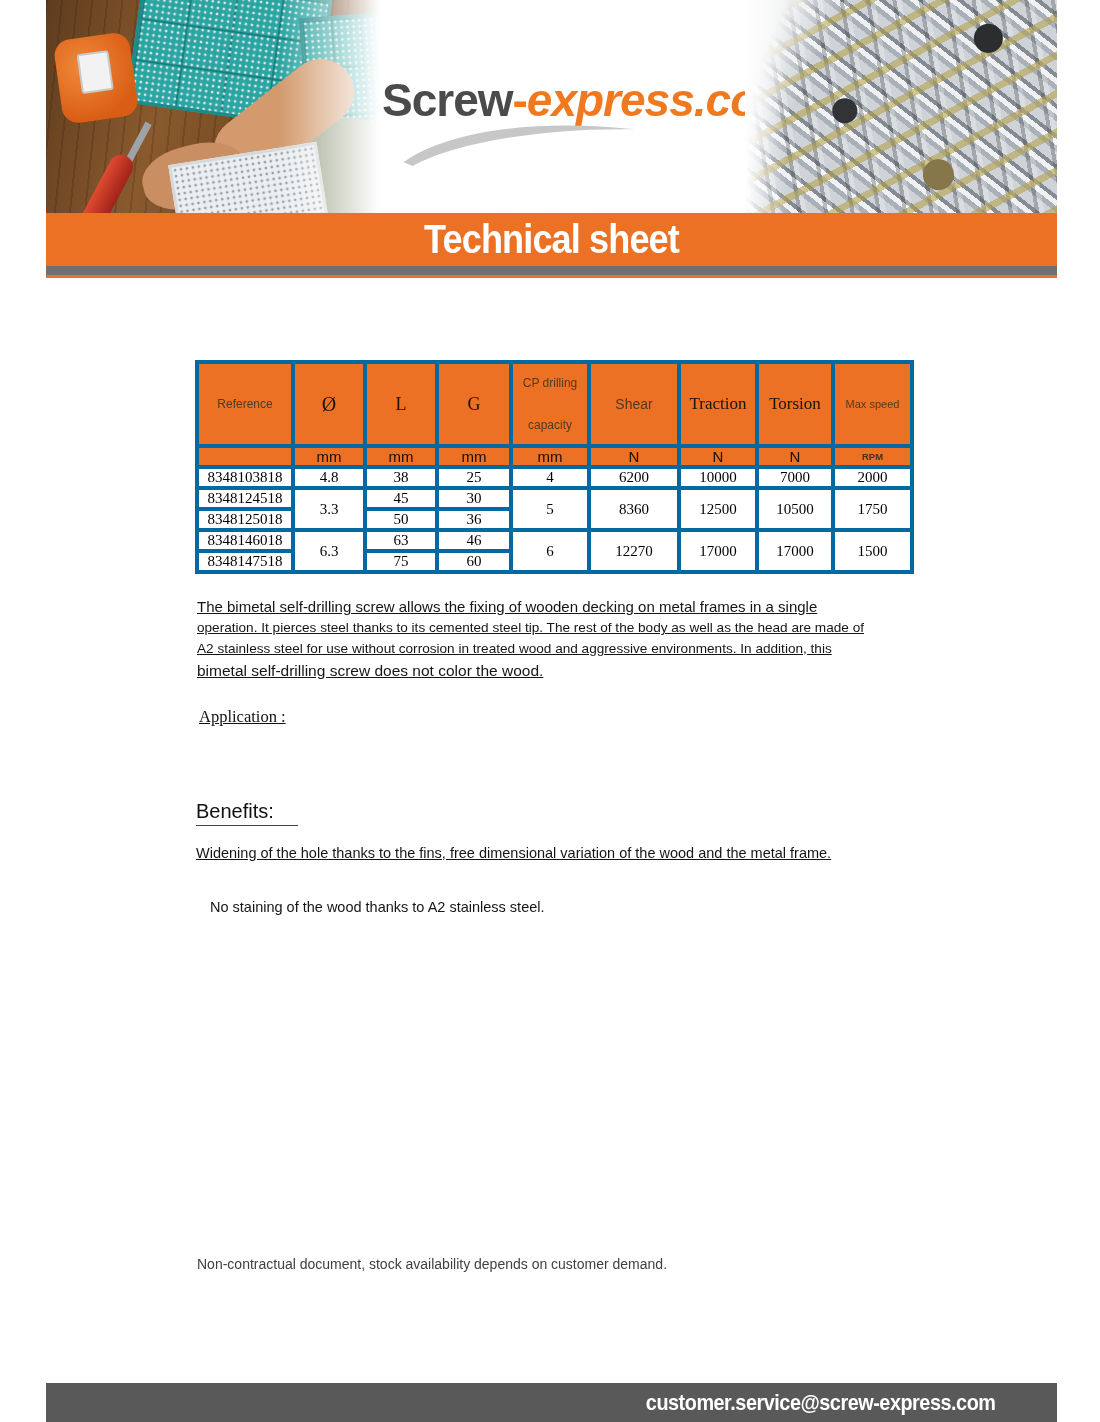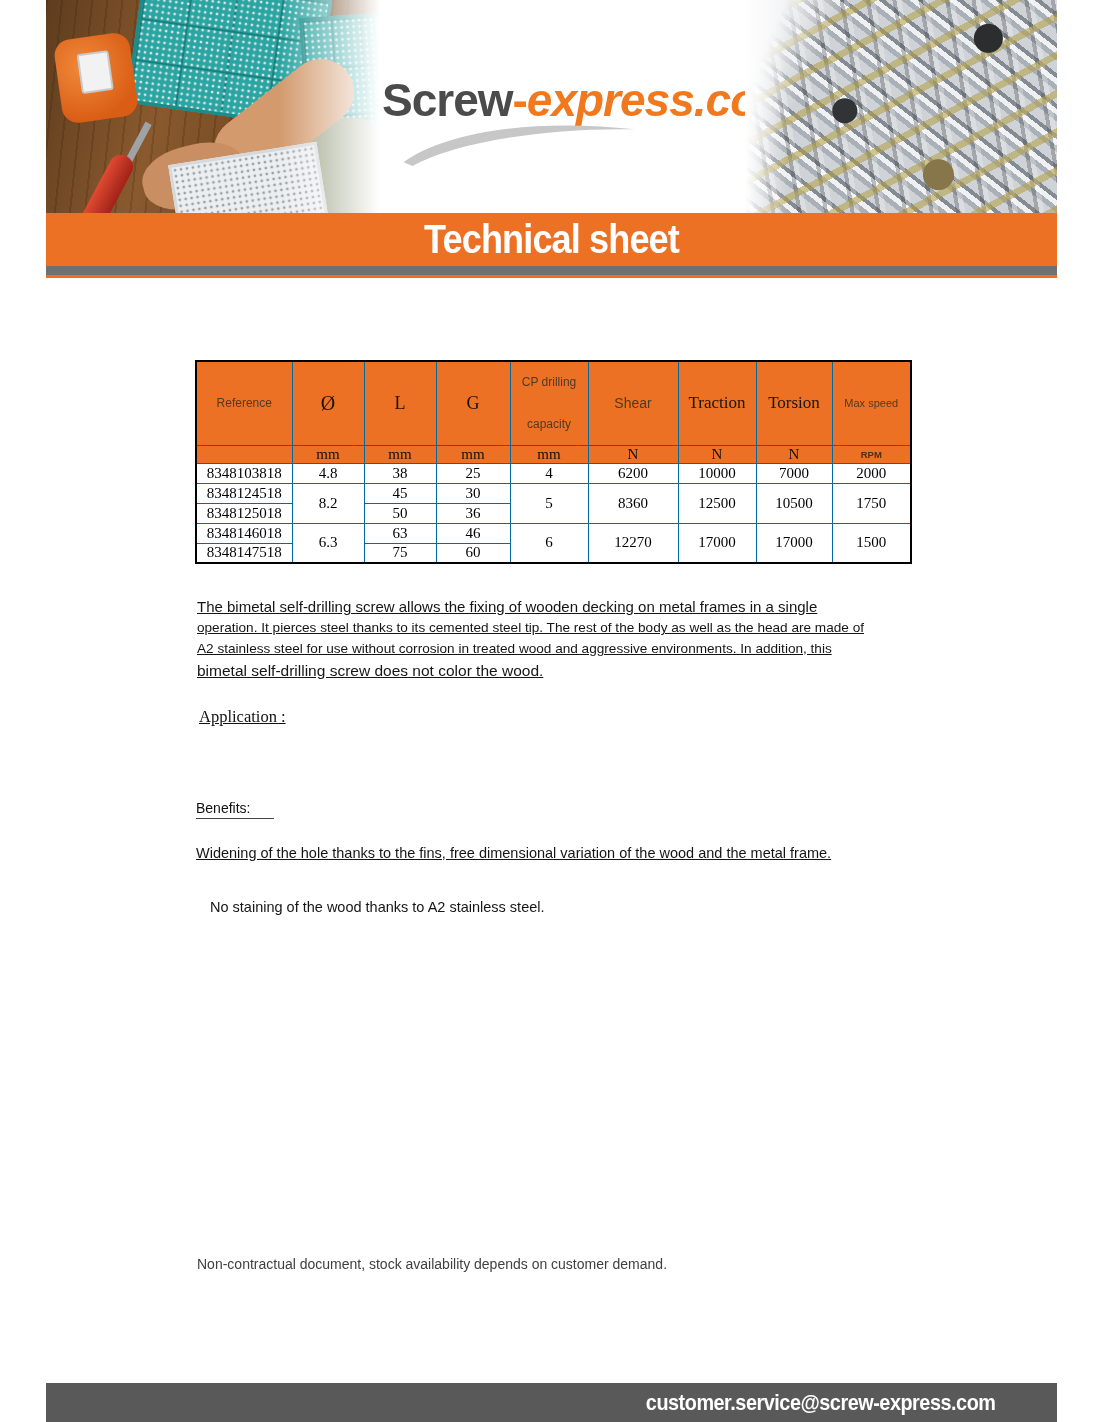--- a/index.html
+++ b/index.html
@@ -82,51 +82,51 @@
 
   .banner { position:absolute; left:46px; top:213px; width:1011px; height:65px;
     background:#ED7124; text-align:center; }
   .banner h1 { color:#ffffff; font-size:41px; font-weight:800; letter-spacing:-1px;
     line-height:52px; transform:scaleX(.88); transform-origin:center; }
   .divider { position:absolute; left:46px; top:266px; width:1011px; height:9px; background:#707070; }
 
   
   table.spec { position:absolute; left:195px; top:360px; border-collapse:collapse;
     border:2px solid #000; table-layout:fixed; }
-  table.spec td, table.spec th { border:1px solid #0369a1; text-align:center; vertical-align:middle;
+  table.spec td, table.spec th { border:4px solid #0369a1; text-align:center; vertical-align:middle;
     overflow:hidden; padding:0; }
   table.spec thead th { background:#ED7124; height:84px; font-weight:normal; }
   table.spec .units td { background:#ED7124; height:17px; }
   table.spec tbody td { height:20px; background:#ffffff;
     font-family:"Liberation Serif", serif; font-size:15px; color:#000; }
   .h-sans { font-family:"Liberation Sans", sans-serif; font-size:12px; color:#513a22; }
   .h-serif { font-family:"Liberation Serif", serif; color:#1c130b; }
   th.h-dia { font-size:20px; }
   th.h-lg  { font-size:18px; }
   th.h-cp  { vertical-align:top; text-align:left; padding:8px 0 0 8px; line-height:12px; }
   th.h-cp .cp2 { margin-top:30px; }
   th.h-shear { font-size:14px; }
   th.h-tt { font-size:17px; }
   th.h-max { vertical-align:top; padding-top:24px; font-size:11px; }
-  .u-serif { font-family:Liberation Serif, serif; font-size:15px; color:#14100a; }
+  .u-serif { font-family:Liberation Sans, sans-serif; font-size:15px; color:#14100a; }
   .u-rpm { font-family:"Liberation Sans", sans-serif; font-size:9.5px; font-weight:700; color:#4d3015; }
 
   
   .intro { position:absolute; left:197px; top:596px; }
   .intro div { white-space:nowrap; color:#151515;text-decoration:underline; }
   .intro .l1 { font-size:15px;   line-height:21px; }
   .intro .l2 { font-size:13.6px; line-height:21px; }
   .intro .l3 { font-size:13.6px; line-height:21px; }
   .intro .l4 { font-size:15.5px; line-height:24px; }
 
   .app-heading { position:absolute; left:199px; top:707px;
     font-family:"Liberation Serif", serif; font-size:16.5px; color:#111;
     text-decoration:underline; }
   .app-text { position:absolute; left:197px; top:748px; font-size:14.5px; color:#151515; }
-  .benefits-heading { position:absolute; left:196px; top:800px; font-size:14px; color:#111;
+  .benefits-heading { position:absolute; left:196px; top:800px; font-size:20px; color:#111;
     border-bottom:1.5px solid #444; padding:0 24px 2px 0; }
   .benefit-1 { position:absolute; left:196px; top:843px; width:648px;
     font-size:14.5px; line-height:20px; color:#151515;text-decoration:underline; }
   .benefit-2 { position:absolute; left:210px; top:899px; font-size:14.5px; color:#151515; }
   .disclaimer { position:absolute; left:197px; top:1256px; font-size:14px; color:#404040; }
 
   
   .footer-bar { position:absolute; left:46px; top:1383px; width:1011px; height:39px;
     background:#595959; text-align:right; }
   .footer-email { display:inline-block; margin-right:62px; color:#ffffff;
@@ -216,21 +216,21 @@
         <td>38</td>
         <td>25</td>
         <td>4</td>
         <td>6200</td>
         <td>10000</td>
         <td>7000</td>
         <td>2000</td>
       </tr>
       <tr>
         <td>8348124518</td>
-        <td rowspan="2">8.2</td>
+        <td rowspan="2">3.3</td>
         <td>45</td>
         <td>30</td>
         <td rowspan="2">5</td>
         <td rowspan="2">8360</td>
         <td rowspan="2">12500</td>
         <td rowspan="2">10500</td>
         <td rowspan="2">1750</td>
       </tr>
       <tr>
         <td>8348125018</td>

